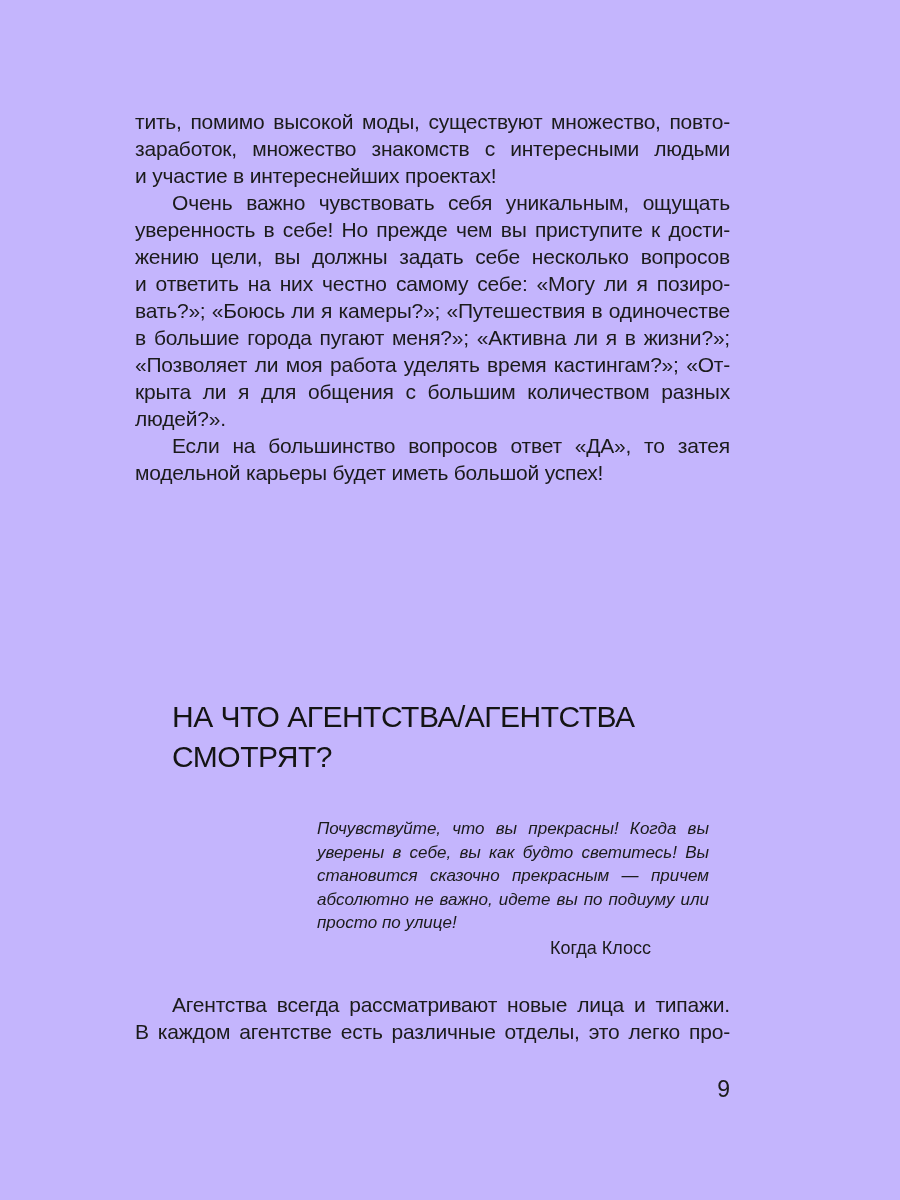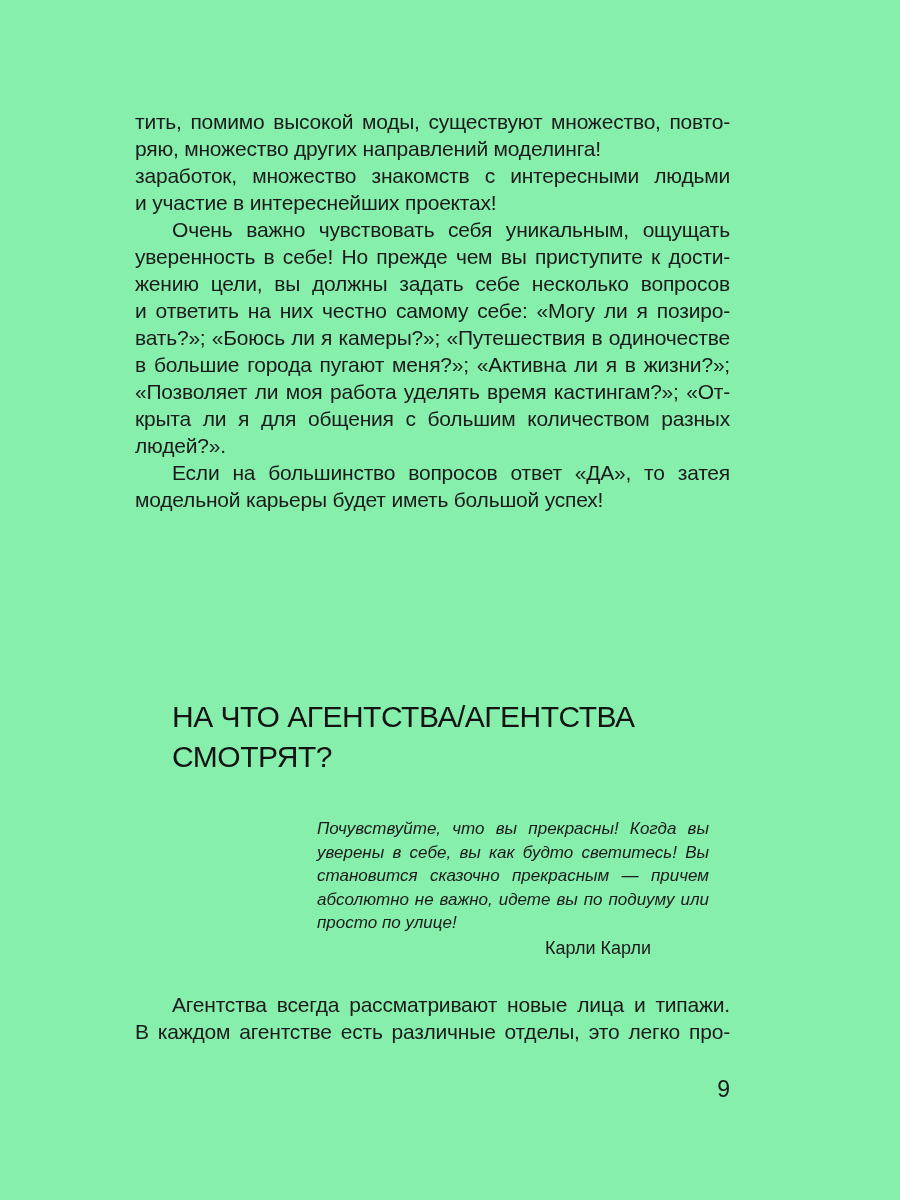--- a/index.html
+++ b/index.html
@@ -5,21 +5,21 @@
 <style>
   html, body {
     margin: 0;
     padding: 0;
     background: #ffffff;
   }
   .page {
     position: relative;
     width: 900px;
     height: 1200px;
-    background: #86efac;
+    background: #c4b5fd;
     overflow: hidden;
     font-family: "Liberation Sans", sans-serif;
     color: #1b1b1b;
   }
   
   .body-text {
     position: absolute;
     left: 135px;
     width: 595px;
     font-size: 21px;
@@ -86,21 +86,20 @@
   }
 </style>
 </head>
 <body>
 
 <div class="page">
 
   <div class="body-text body-text-top">
       <div class="para">
         <div class="line">тить, помимо высокой моды, существуют множество, повто-</div>
-        <div class="line final">ряю, множество других направлений моделинга!</div>
       </div>
       <div class="para">
         <div class="line">заработок, множество знакомств с интересными людьми</div>
         <div class="line final">и участие в интереснейших проектах!</div>
       </div>
       <div class="para">
         <div class="line indent">Очень важно чувствовать себя уникальным, ощущать</div>
         <div class="line">уверенность в себе! Но прежде чем вы приступите к дости-</div>
         <div class="line">жению цели, вы должны задать себе несколько вопросов</div>
         <div class="line">и ответить на них честно самому себе: «Могу ли я позиро-</div>
@@ -124,21 +123,21 @@
   <div class="quote">
     <div>
         <div class="para">
           <div class="line">Почувствуйте, что вы прекрасны! Когда вы</div>
           <div class="line">уверены в себе, вы как будто светитесь! Вы</div>
           <div class="line">становится сказочно прекрасным — причем</div>
           <div class="line">абсолютно не важно, идете вы по подиуму или</div>
           <div class="line final">просто по улице!</div>
         </div>
       </div>
-    <div class="attribution">Карли Карли</div>
+    <div class="attribution">Когда Клосс</div>
   </div>
 
   <div class="body-text body-text-bottom">
       <div class="para">
         <div class="line indent">Агентства всегда рассматривают новые лица и типажи.</div>
         <div class="line">В каждом агентстве есть различные отделы, это легко про-</div>
       </div>
     </div>
 
   <div class="page-number">9</div>

